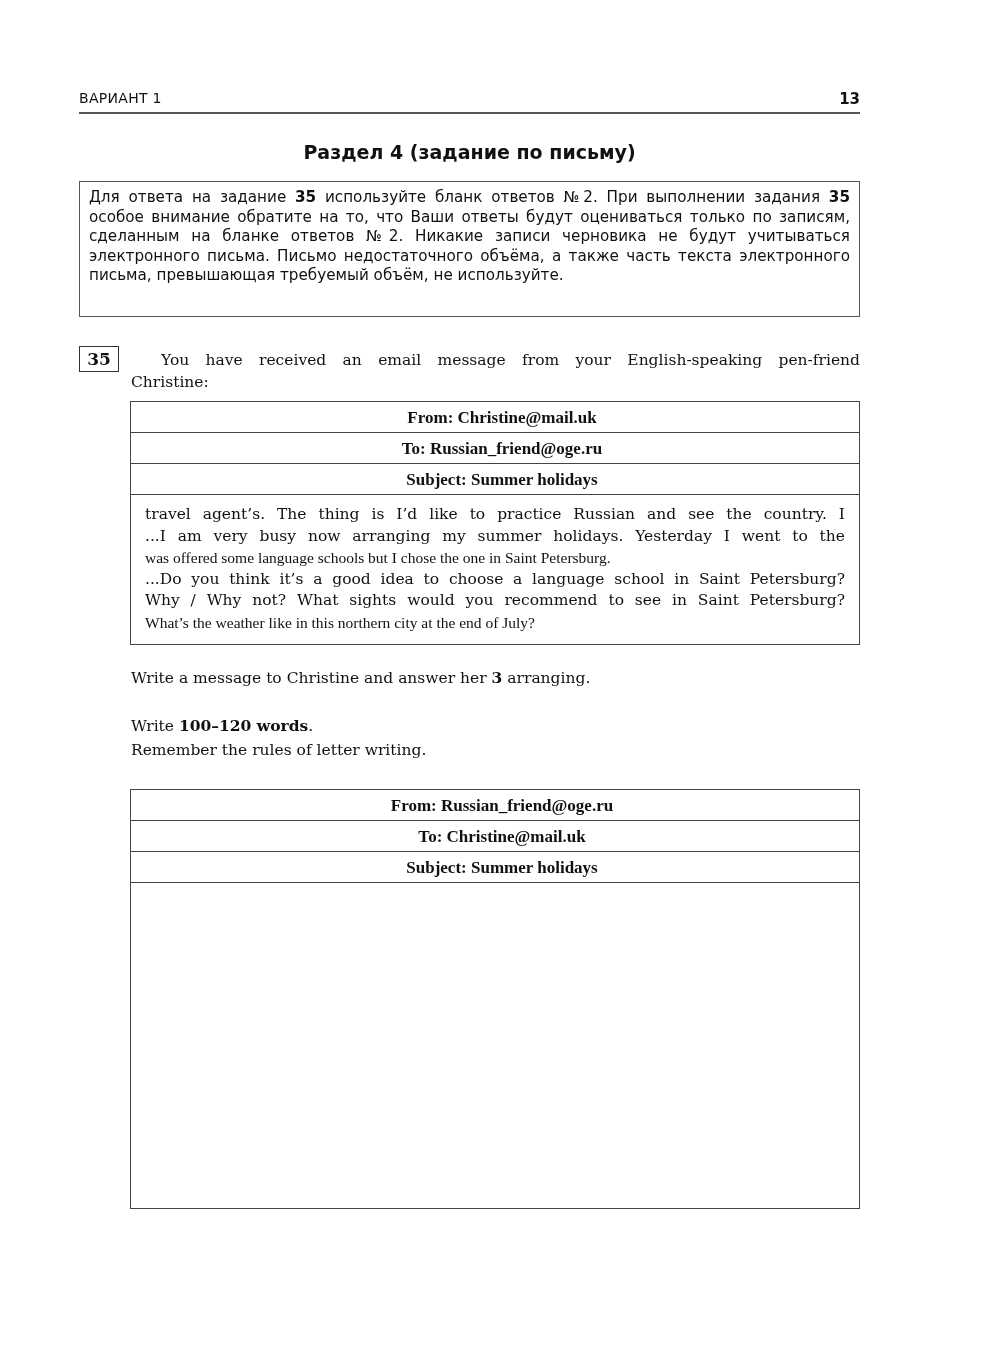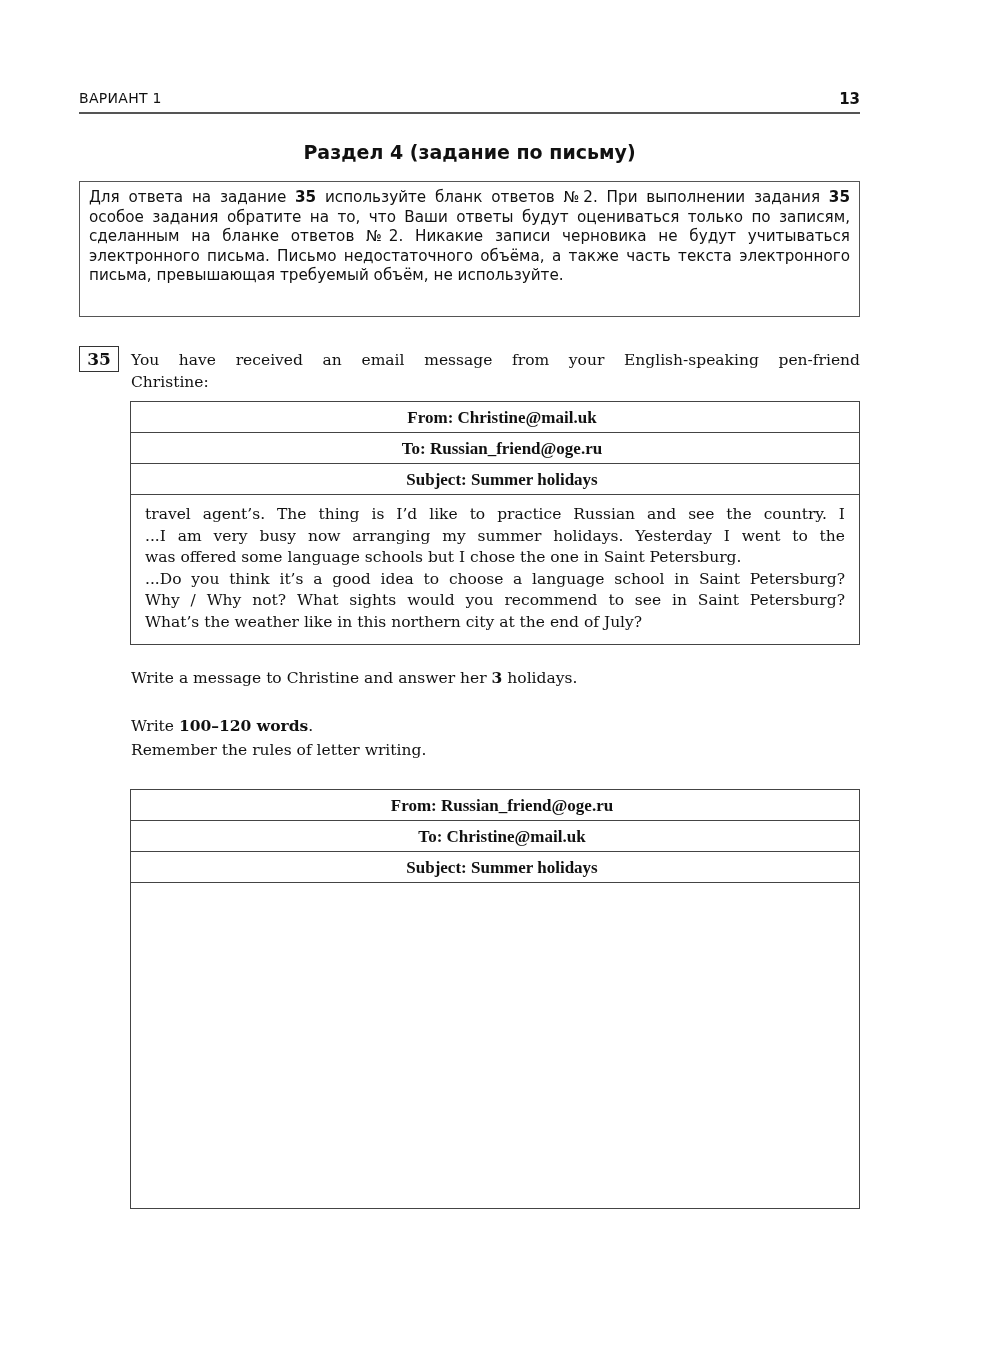--- a/index.html
+++ b/index.html
@@ -23,31 +23,31 @@
   .instruction .line { display: block; text-align: justify; text-align-last: justify; white-space: nowrap; }
   .instruction .line.last { text-align-last: left; }
   .instruction b { font-weight: bold; }
 
   .task-num { position: absolute; left: 79px; top: 346px; width: 40px; height: 26px; box-sizing: border-box;
             border: 1.5px solid #333; font-family: "DejaVu Serif", serif; font-weight: bold; font-size: 17px;
             text-align: center; line-height: 24px; }
 
   .serif { font-family: "DejaVu Serif", serif; }
   .intro { position: absolute; left: 131px; top: 350px; width: 729px; font-size: 15.5px; line-height: 21.5px; }
-  .intro .l1 { display: block; text-align: justify; text-align-last: justify; white-space: nowrap; }
+  .intro .l1 { display: block; text-align: justify; text-align-last: justify; white-space: nowrap; margin-left: 30px; }
 
   .email-box { position: absolute; left: 130px; width: 730px; box-sizing: border-box;
             border: 1.5px solid #444; }
   .email-box .row { height: 31px; box-sizing: border-box; border-bottom: 1.5px solid #444;
             padding-left: 14px; font-family: "Liberation Serif", serif; font-weight: bold; font-size: 17px;
             line-height: 31px; text-align: center; }
   .email-box .body { padding: 9px 14px 8px 14px; font-family: "DejaVu Serif", serif; font-size: 15.5px;
             line-height: 21.6px; }
   .email-box .body .jl { display: block; text-align: justify; text-align-last: justify; white-space: nowrap; }
-  .email-box .body .ll { display: block; white-space: nowrap; }
+  .email-box .body .ll { display: block; white-space: nowrap; font-family: Liberation Serif, serif; }
 
   .received { top: 401px; height: 244px; }
   .reply { top: 789px; height: 420px; }
   .reply .answer-area { height: 322px; }
 
   .task-text { position: absolute; left: 131px; font-family: "DejaVu Serif", serif; font-size: 15.5px;
             line-height: 22px; white-space: nowrap; }
 </style>
 </head>
 <body>
@@ -56,21 +56,21 @@
 
   <div class="header">
     <span class="variant">ВАРИАНТ 1</span>
     <span class="pageno">13</span>
   </div>
 
   <div class="section-title">Раздел 4 (задание по письму)</div>
 
   <div class="instruction">
     <span class="line"><span>Для ответа на задание </span><b>35</b><span> используйте бланк ответов №2. При выполнении задания </span><b>35</b></span>
-    <span class="line">особое задания обратите на то, что Ваши ответы будут оцениваться только по записям,</span>
+    <span class="line">особое внимание обратите на то, что Ваши ответы будут оцениваться только по записям,</span>
     <span class="line">сделанным на бланке ответов №2. Никакие записи черновика не будут учитываться</span>
     <span class="line">электронного письма. Письмо недостаточного объёма, а также часть текста электронного</span>
     <span class="line last">письма, превышающая требуемый объём, не используйте.</span>
   </div>
 
   <div class="task-num">35</div>
 
   <div class="intro serif">
     <span class="l1">You have received an email message from your English-speaking pen-friend</span>
     <span>Christine:</span>
@@ -83,21 +83,21 @@
     <div class="body">
       <span class="jl">travel agent’s. The thing is I’d like to practice Russian and see the country. I</span>
       <span class="jl">...I am very busy now arranging my summer holidays. Yesterday I went to the</span>
       <span class="ll">was offered some language schools but  I chose the one in Saint Petersburg.</span>
       <span class="jl">...Do you think it’s a good idea to choose a language school in Saint Petersburg?</span>
       <span class="jl">Why / Why not? What sights would you recommend to see in Saint Petersburg?</span>
       <span class="ll">What’s the weather like in this northern city at the end of July?</span>
     </div>
   </div>
 
-  <div class="task-text" style="top:667px;"><span>Write a message to Christine and answer her </span><b>3</b><span> holidays.</span></div>
+  <div class="task-text" style="top:667px;"><span>Write a message to Christine and answer her </span><b>3</b><span> arranging.</span></div>
 
   <div class="task-text" style="top:715px;"><span>Write </span><b>100–120 words</b><span>.</span></div>
 
   <div class="task-text" style="top:739px;">Remember the rules of letter writing.</div>
 
   <div class="email-box reply">
     <div class="row">From: Russian_friend@oge.ru</div>
     <div class="row">To: Christine@mail.uk</div>
     <div class="row">Subject: Summer holidays</div>
     <div class="answer-area"></div>

